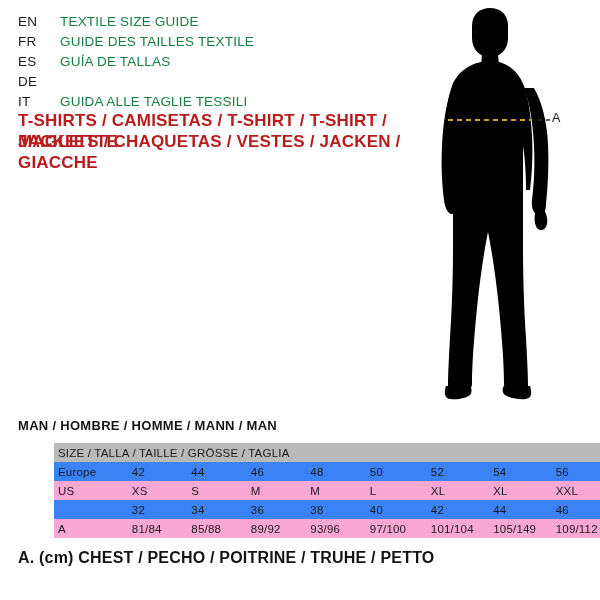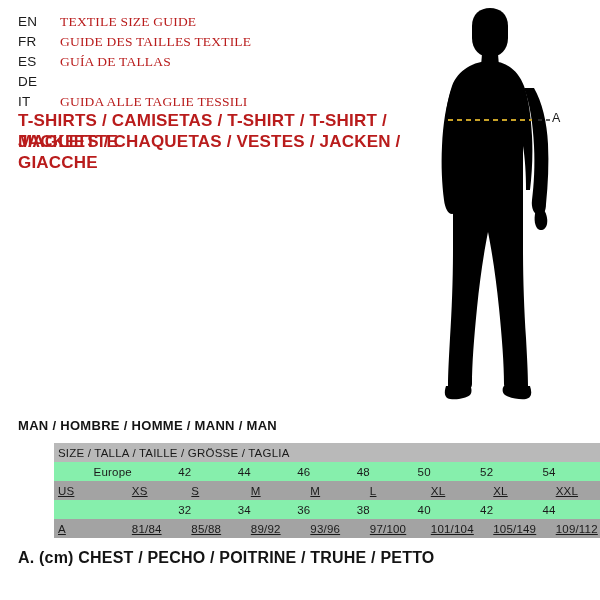--- a/index.html
+++ b/index.html
@@ -34,22 +34,21 @@
     height: 20px;
     font-size: 13.5px;
     letter-spacing: 0.2px;
   }
   .lang-code {
     width: 42px;
     flex: 0 0 42px;
     color: #1a1a1a;
   }
   .lang-text {
-    color: #b91c1c;
-    font-family: Liberation Serif, serif;
+    color: #15803d;
   }
 
   
   .cat-block {
     position: absolute;
     left: 18px;
     top: 110px;
     width: 420px;
   }
   .cat-line {
@@ -105,26 +104,24 @@
     height: 19px;
     vertical-align: middle;
     color: #1a1a1a;
     letter-spacing: 0.2px;
   }
   .row-head td {
     background: #b9b9b9;
     font-weight: normal;
   }
   .row-alt td {
-    background: #86efac;
-    text-align: right;
+    background: #3b82f6;
   }
   .row-plain td {
-    background: #a3a3a3;
-    text-decoration: underline;
+    background: #f9a8d4;
   }
   .cell-label {
     padding-left: 4px !important;
     white-space: nowrap;
   }
   .cell-val {
     text-align: left;
   }
   .col-label { width: 88px; }
   .col-v { width: 68px; }

